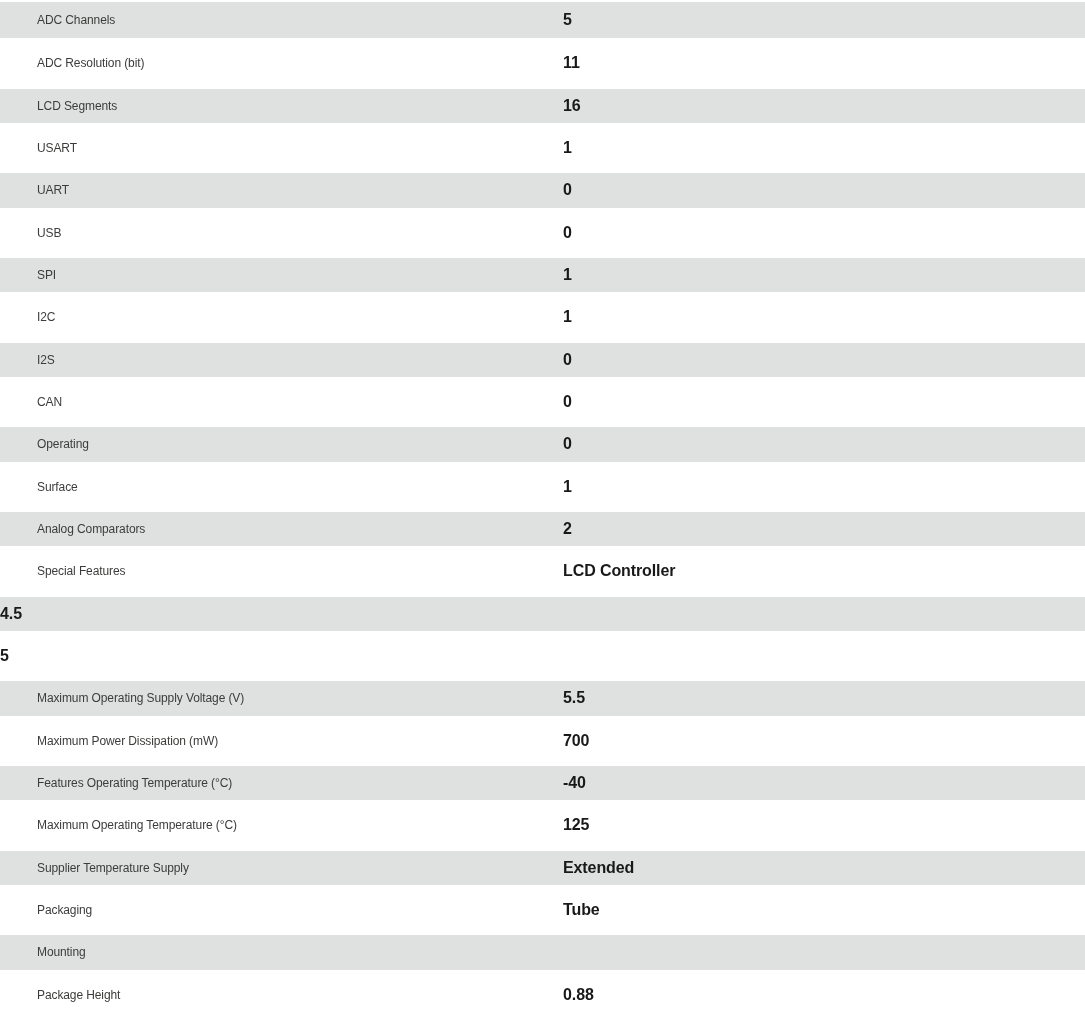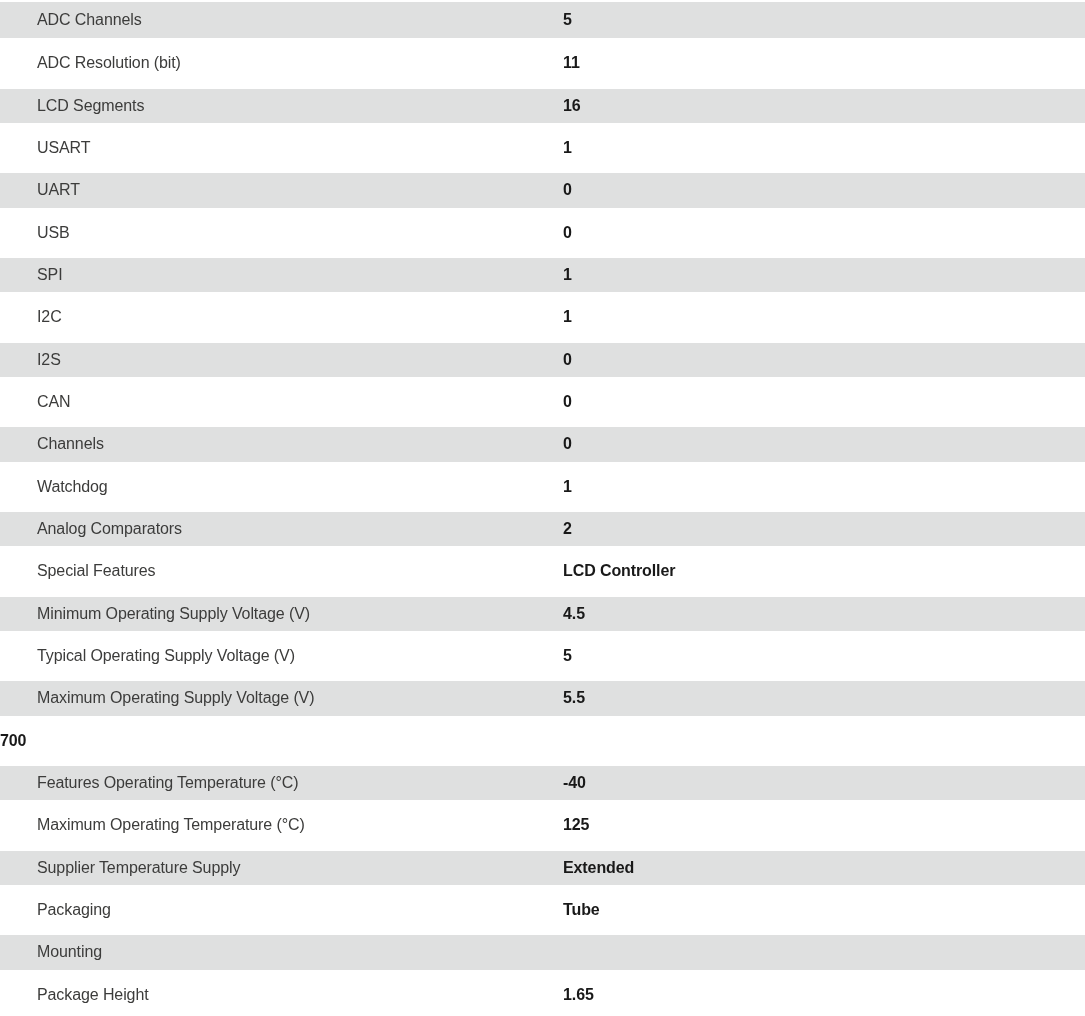--- a/index.html
+++ b/index.html
@@ -28,21 +28,21 @@
     border-top: 4px solid #ffffff;
     border-bottom: 4px solid #ffffff;
   }
   .spec-row.striped:first-child {
     border-top-width: 2px;
   }
   .spec-label {
     flex: 0 0 563px;
     box-sizing: border-box;
     padding-left: 37px;
-    font-size: 16px;
+    font-size: 12px;
     letter-spacing: -0.1px;
     color: var(--label-color, #3c3c3b);
     white-space: nowrap;
   }
   .spec-value {
     flex: 1 1 auto;
     font-size: 16px;
     font-weight: bold;
     letter-spacing: -0.1px;
     color: var(--value-color, #191919);
@@ -87,48 +87,47 @@
     </div>
     <div class="spec-row striped">
       <div class="spec-label">I2S</div>
       <div class="spec-value">0</div>
     </div>
     <div class="spec-row">
       <div class="spec-label">CAN</div>
       <div class="spec-value">0</div>
     </div>
     <div class="spec-row striped">
-      <div class="spec-label">Channels</div>
+      <div class="spec-label">Operating</div>
       <div class="spec-value">0</div>
     </div>
     <div class="spec-row">
-      <div class="spec-label">Watchdog</div>
+      <div class="spec-label">Surface</div>
       <div class="spec-value">1</div>
     </div>
     <div class="spec-row striped">
       <div class="spec-label">Analog Comparators</div>
       <div class="spec-value">2</div>
     </div>
     <div class="spec-row">
       <div class="spec-label">Special Features</div>
       <div class="spec-value">LCD Controller</div>
     </div>
     <div class="spec-row striped">
-      <div class="spec-label">Minimum Operating Supply Voltage (V)</div>
       <div class="spec-value">4.5</div>
     </div>
     <div class="spec-row">
-      <div class="spec-label">Typical Operating Supply Voltage (V)</div>
       <div class="spec-value">5</div>
     </div>
     <div class="spec-row striped">
       <div class="spec-label">Maximum Operating Supply Voltage (V)</div>
       <div class="spec-value">5.5</div>
     </div>
     <div class="spec-row">
+      <div class="spec-label">Maximum Power Dissipation (mW)</div>
       <div class="spec-value">700</div>
     </div>
     <div class="spec-row striped">
       <div class="spec-label">Features Operating Temperature (°C)</div>
       <div class="spec-value">-40</div>
     </div>
     <div class="spec-row">
       <div class="spec-label">Maximum Operating Temperature (°C)</div>
       <div class="spec-value">125</div>
     </div>
@@ -138,15 +137,15 @@
     </div>
     <div class="spec-row">
       <div class="spec-label">Packaging</div>
       <div class="spec-value">Tube</div>
     </div>
     <div class="spec-row striped">
       <div class="spec-label">Mounting</div>
     </div>
     <div class="spec-row">
       <div class="spec-label">Package Height</div>
-      <div class="spec-value">1.65</div>
+      <div class="spec-value">0.88</div>
     </div>
   </div>
 
 </body></html>

